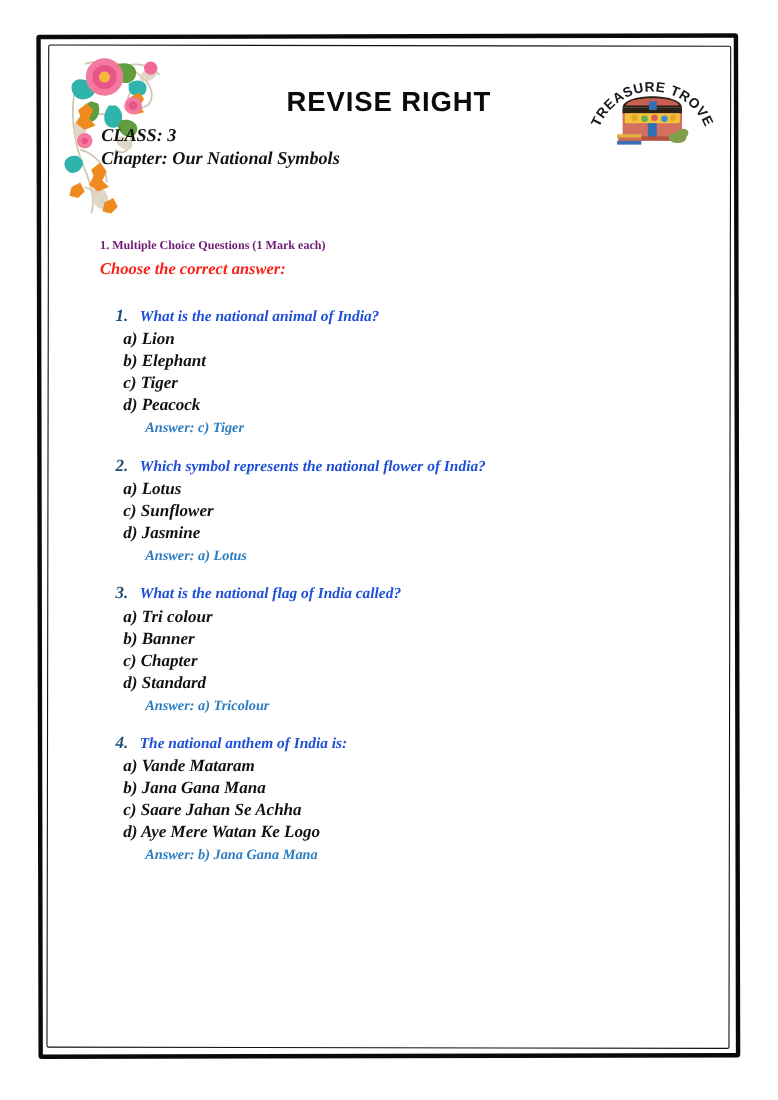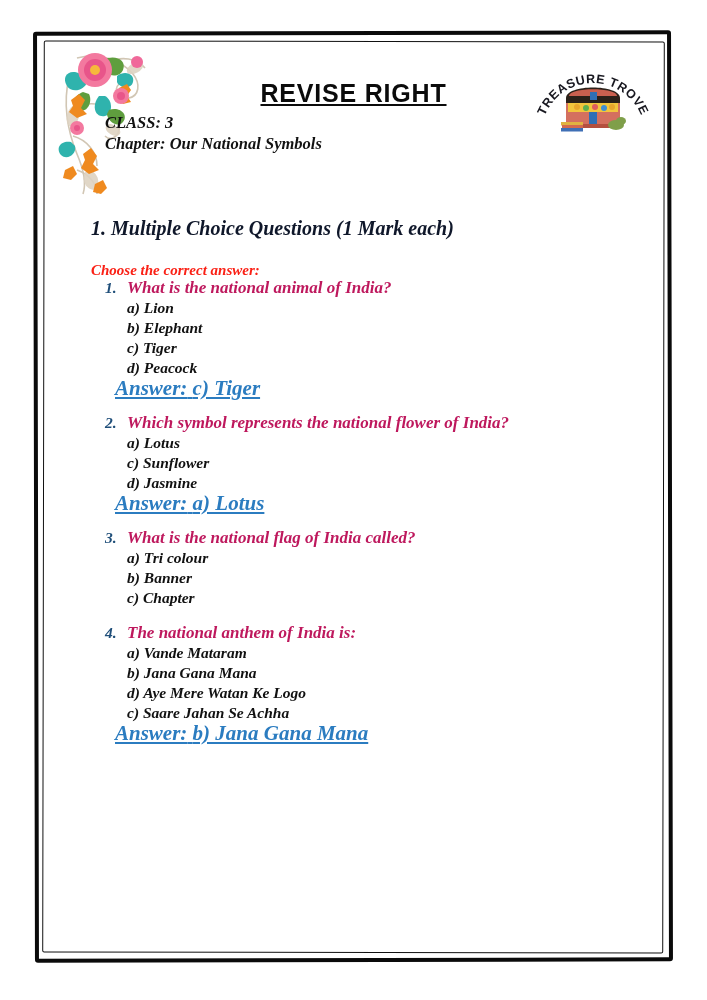--- a/index.html
+++ b/index.html
@@ -93,54 +93,52 @@
     position: absolute;
     left: 0;
     top: 38px;
     width: 621px;
     text-align: center;
     font-family: "Liberation Sans", sans-serif;
     font-size: 25px;
     font-weight: 700;
     letter-spacing: 0.8px;
     color: #0b0b0b;
-    text-decoration: underline;
   }
   #header-meta {
     position: absolute;
-    left: 62px;
+    left: 49px;
     top: 72px;
     width: 420px;
   }
   .meta-line {
     font-family: "Liberation Serif", serif;
     font-style: italic;
     font-size: 16.5px;
     font-weight: 600;
     line-height: 20.5px;
     color: #121212;
     white-space: nowrap;
   }
 
   
   #section-heading {
     position: absolute;
     left: 48px;
     top: 176px;
     font-family: "Liberation Serif", serif;
-    font-style: italic;
-    font-weight: 700;
-    font-size: 20px;
-    color: #0f172a;
+    font-weight: 700;
+    font-size: 11px;
+    color: #701a75;
     white-space: nowrap;
   }
   #section-instruction {
     position: absolute;
     left: 48px;
-    top: 221px;
+    top: 196px;
     font-family: "Liberation Serif", serif;
     font-style: italic;
     font-weight: 700;
     font-size: 15px;
     color: #fa2015;
     white-space: nowrap;
   }
 
   
   #question-list {
@@ -163,45 +161,44 @@
     font-family: "Liberation Serif", serif;
     font-style: italic;
     font-size: 15.5px;
     font-weight: 600;
     color: #1f4e79;
     line-height: 20px;
   }
   .q-text {
     font-family: "Liberation Serif", serif;
     font-style: italic;
-    font-size: 17px;
-    font-weight: 600;
-    color: #be185d;
+    font-size: 14px;
+    font-weight: 600;
+    color: #1d4ed8;
     line-height: 20px;
     white-space: nowrap;
   }
   .option-row {
-    margin-left: 22px;
+    margin-left: 7px;
     font-family: "Liberation Serif", serif;
     font-style: italic;
     font-size: 15.5px;
     font-weight: 600;
     color: #111111;
     line-height: 20px;
     white-space: nowrap;
   }
   .answer-row {
-    margin-left: 10px;
-    font-family: "Liberation Serif", serif;
-    font-style: italic;
-    font-size: 21px;
+    margin-left: 27px;
+    font-family: "Liberation Serif", serif;
+    font-style: italic;
+    font-size: 13px;
     color: #2b7cc0;
     line-height: 20px;
     white-space: nowrap;
-    text-decoration: underline;
   }
   .answer-label {
     font-weight: 700;
     color: #2b7cc0;
   }
   .answer-value {
     font-weight: 600;
     color: #2b7cc0;
   }
 </style>
@@ -335,31 +332,36 @@
     </div>
 
     <div class="question-block">
       <div class="question-head">
         <span class="q-number">3.</span>
         <span class="q-text">What is the national flag of India called?</span>
       </div>
       <div class="option-row">a) Tri colour</div>
       <div class="option-row">b) Banner</div>
       <div class="option-row">c) Chapter</div>
+      <div class="option-row">d) Standard</div>
+      <div class="answer-row">
+        <span class="answer-label">Answer:</span>
+        <span class="answer-value">a) Tricolour</span>
+      </div>
     </div>
 
     <div class="question-block">
       <div class="question-head">
         <span class="q-number">4.</span>
         <span class="q-text">The national anthem of India is:</span>
       </div>
       <div class="option-row">a) Vande Mataram</div>
       <div class="option-row">b) Jana Gana Mana</div>
+      <div class="option-row">c) Saare Jahan Se Achha</div>
       <div class="option-row">d) Aye Mere Watan Ke Logo</div>
-      <div class="option-row">c) Saare Jahan Se Achha</div>
       <div class="answer-row">
         <span class="answer-label">Answer:</span>
         <span class="answer-value">b) Jana Gana Mana</span>
       </div>
     </div>
 
   </div>
 </div>
 
 </body></html>

